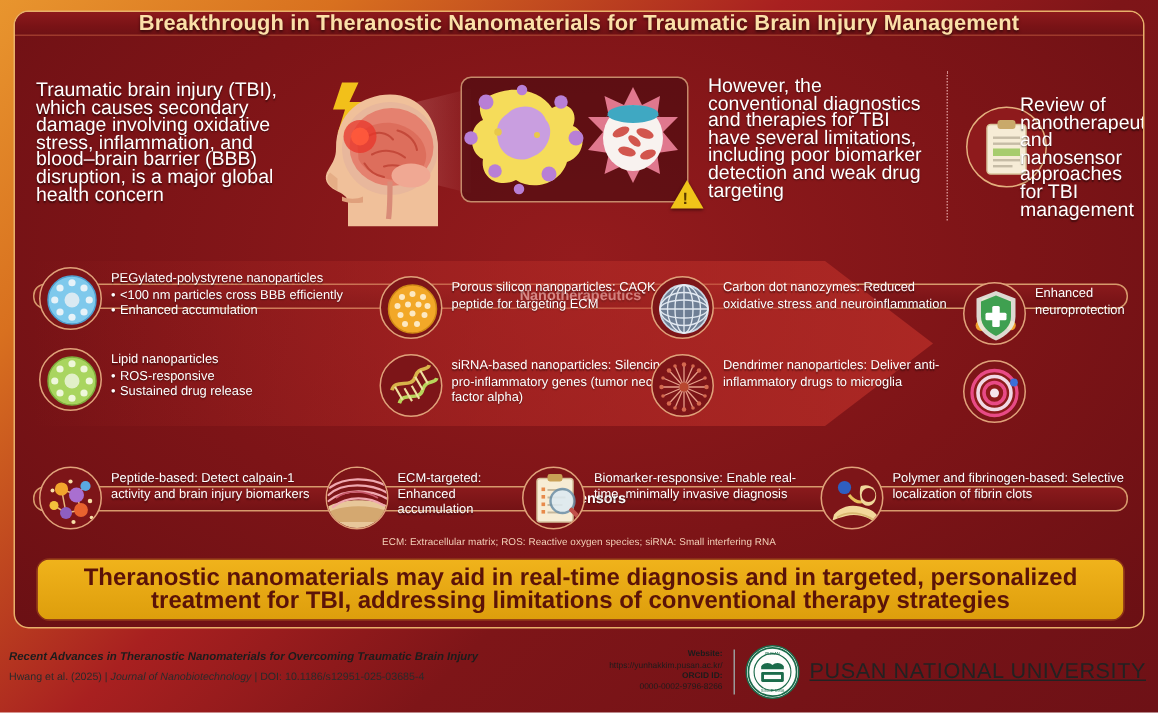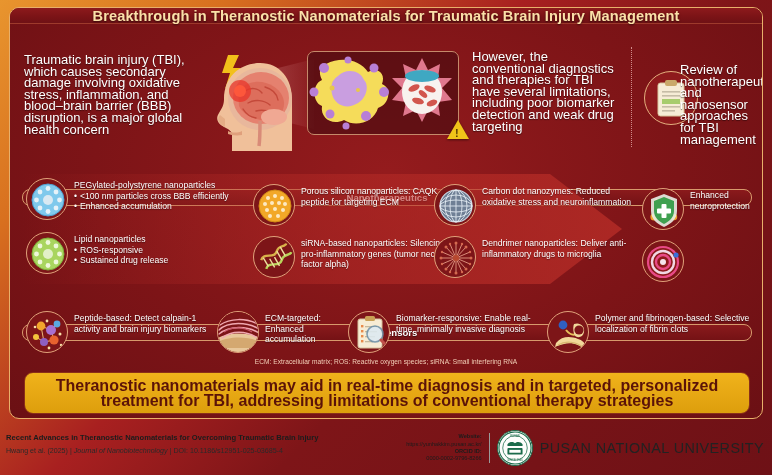--- a/index.html
+++ b/index.html
@@ -201,21 +201,21 @@
     font-size: 16px; font-weight: bold; line-height: 15px;
   }
 
   
   #footer {
     position: absolute; left: 0; top: 424px;
     width: 772px; height: 51px;
     display: flex; align-items: center;
   }
   #f-left { position: absolute; left: 6px; top: 8px; width: 420px; }
-  #f-title { color: #1c1c1c; font-size: 7.6px; font-weight: bold; line-height: 11px; }
+  #f-title { color: #1c1c1c; font-size: 7.6px; font-weight: bold; line-height: 11px; font-style: italic; }
   #f-cite  { color: #2a2a2a; font-size: 7.1px; line-height: 12px; margin-top: 2px; }
   #f-cite i { font-style: italic; }
 
   #f-right {
     position: absolute; right: 8px; top: 6px;
     display: flex; align-items: center; gap: 7px;
   }
   #f-contact {
     text-align: right;
     color: #1c1c1c; font-size: 5.6px; line-height: 7.4px;
@@ -226,20 +226,21 @@
   #seal {
     width: 36px; height: 36px; border-radius: 50%;
     border: 1.3px solid #1b6b4a;
     background: #fdfdfb;
     position: relative; overflow: hidden;
     display: flex; align-items: center; justify-content: center;
   }
   #uni-name {
     color: #222; font-size: 14.4px; letter-spacing: .4px;
     white-space: nowrap;
+    text-decoration: underline;
   }
 </style>
 </head>
 <body>
 
 <div id="card">
 
   <div id="title-bar">
     <div id="title-text">Breakthrough in Theranostic Nanomaterials for Traumatic Brain Injury Management</div>
   </div>

